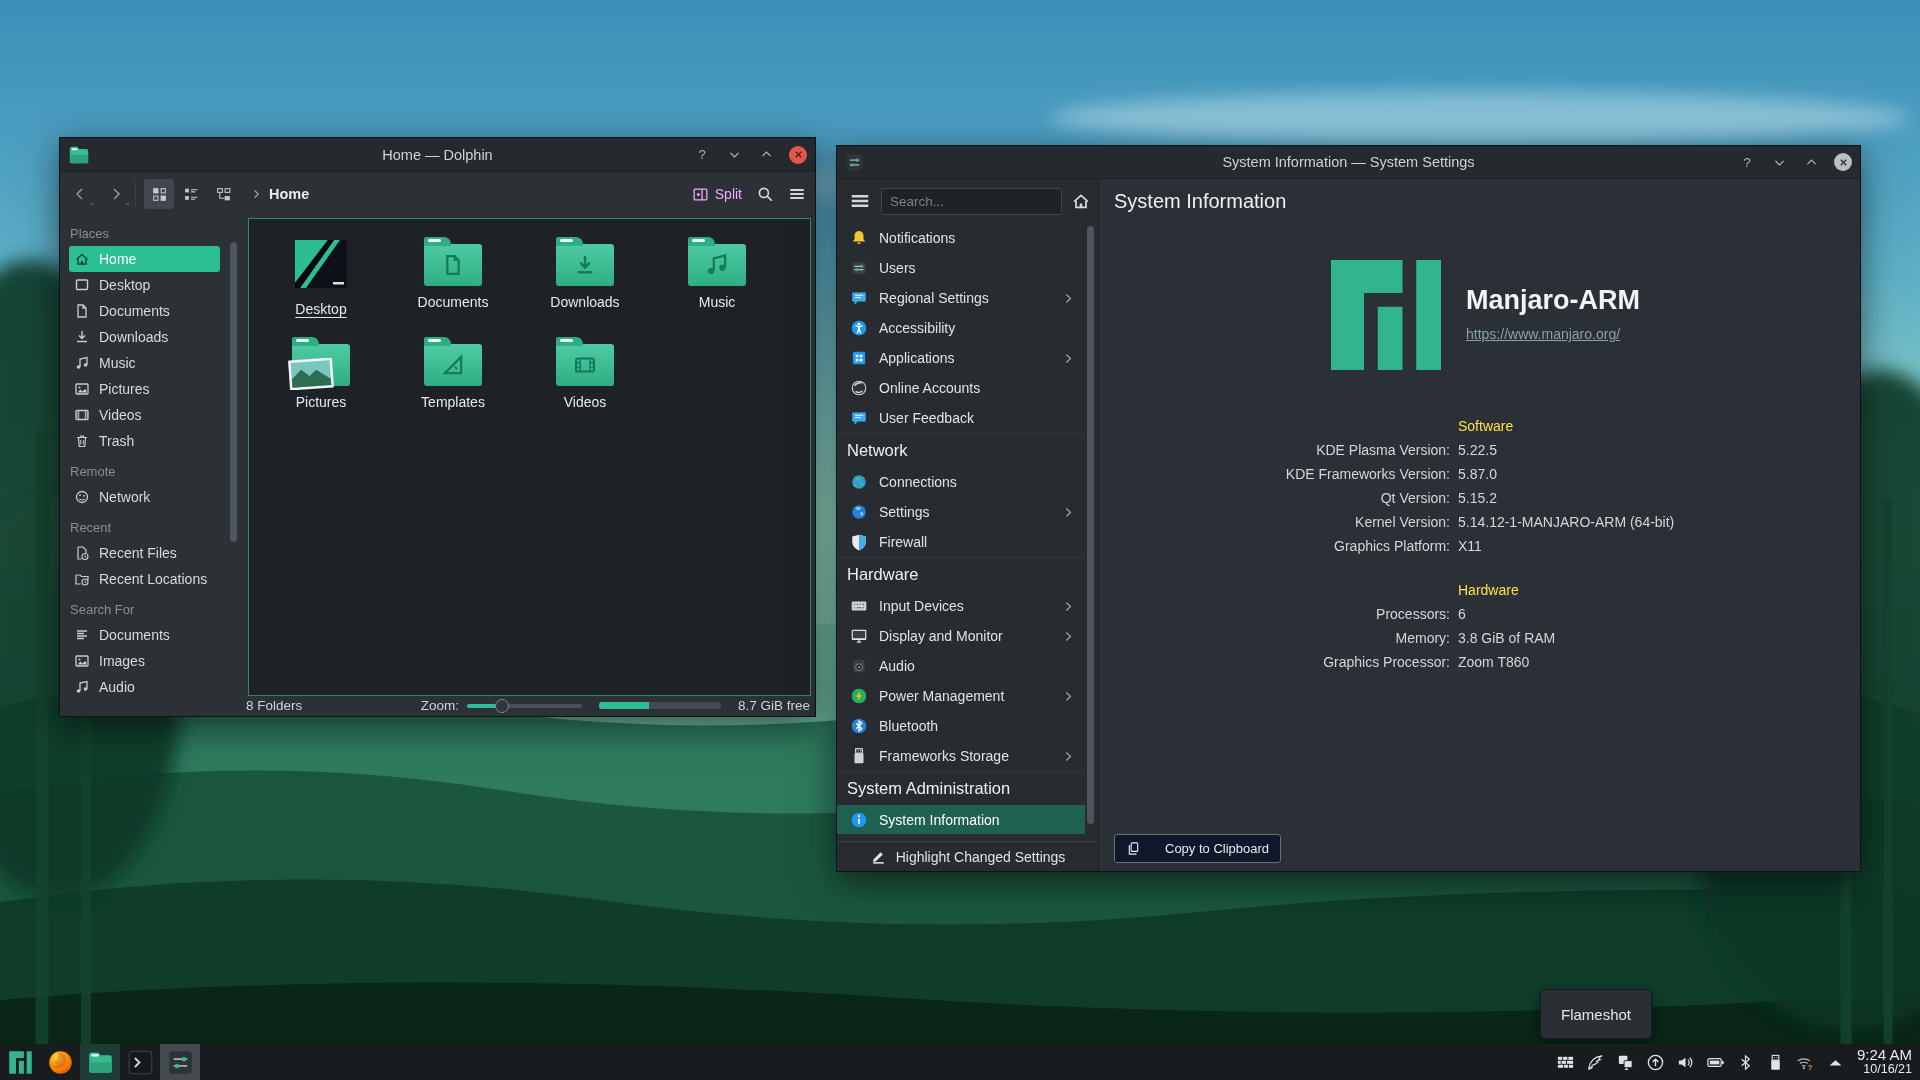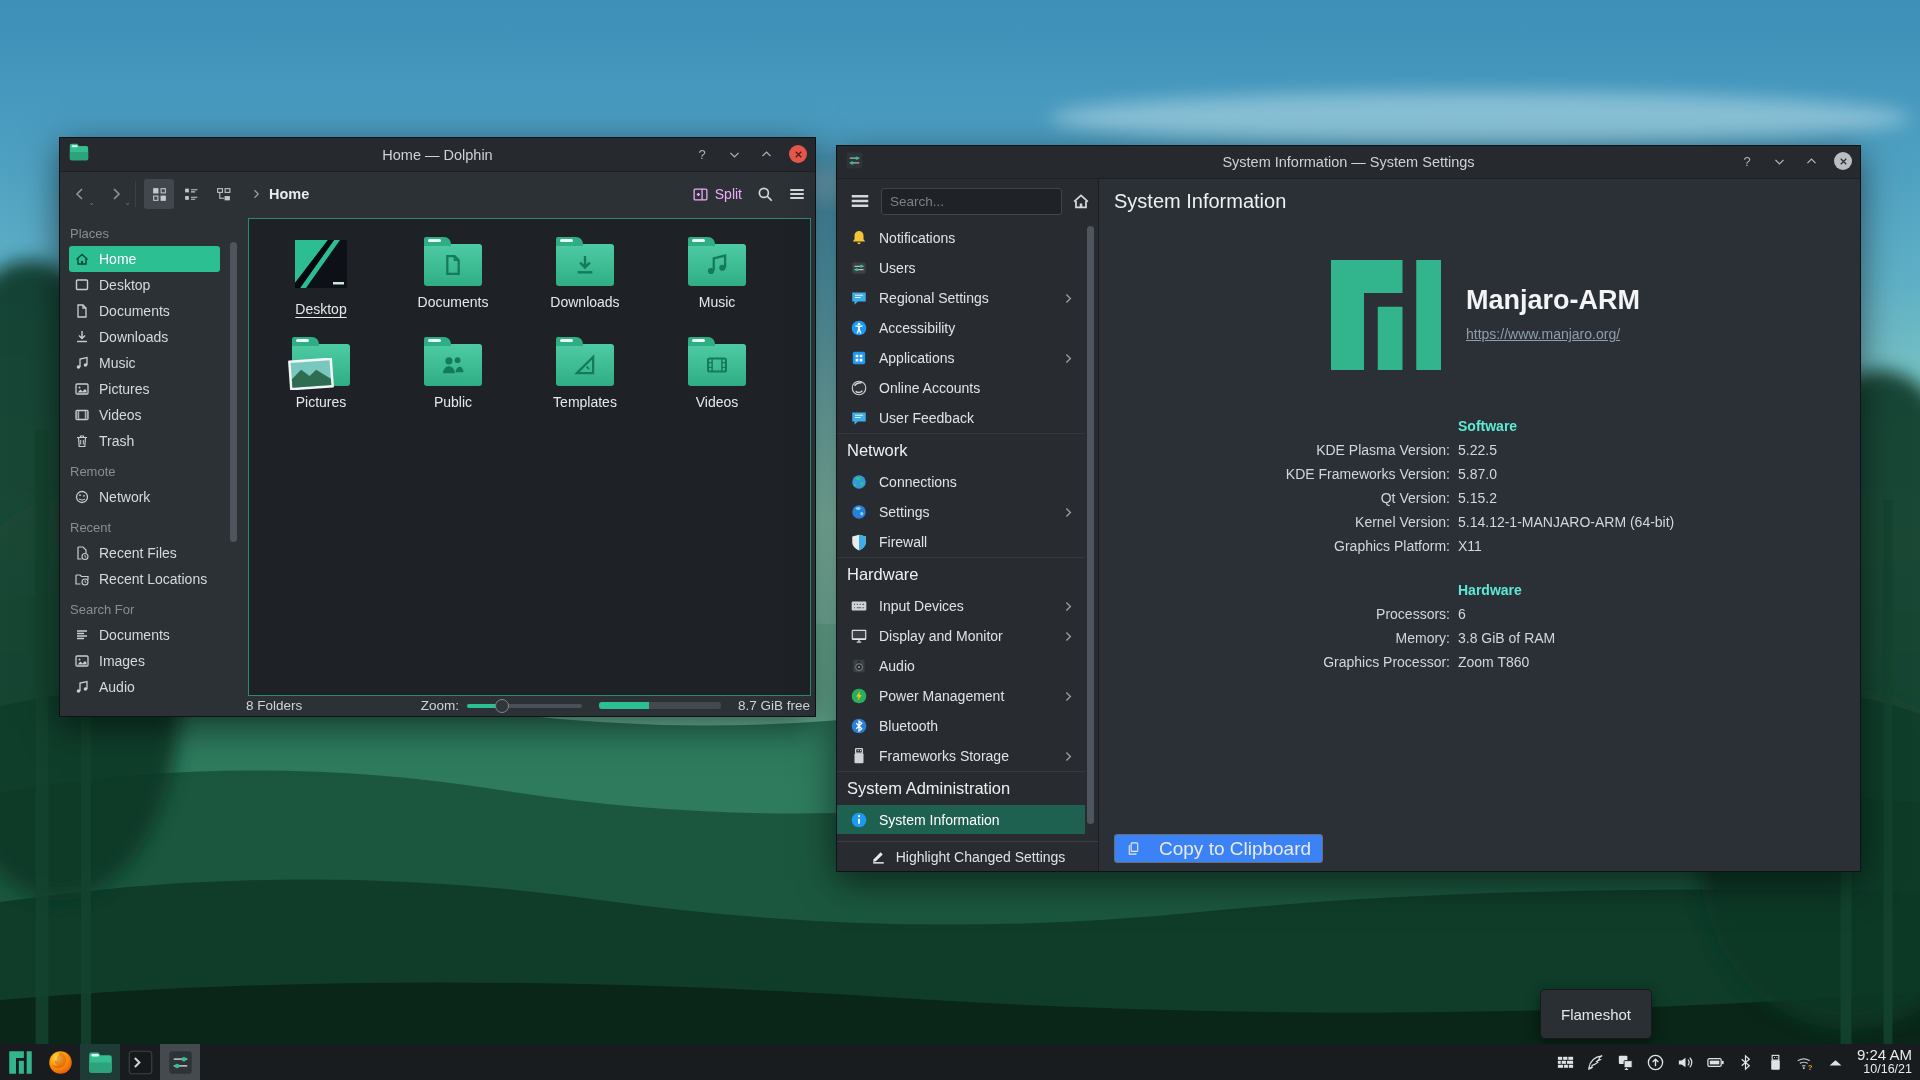--- a/index.html
+++ b/index.html
@@ -5,21 +5,21 @@
   * { margin:0; padding:0; box-sizing:border-box; }
   html,body { background:#222; }
   body { font-family:"Liberation Sans","DejaVu Sans",sans-serif; }
   #screen { position:relative; width:1920px; height:1080px; overflow:hidden;
     background:linear-gradient(180deg,#3e8fb8 0%,#4a9cc0 12%,#5fb0c6 26%,#7fc6c3 38%,#93d4bf 48%,#86ccb4 58%,#5aa98c 68%,#2e7258 76%,#1d5740 84%,#143c2c 92%,#0d2a1e 100%); }
   .wall { position:absolute; inset:0; width:100%; height:100%; }
 
   
   .window { position:absolute; background:#2c3136; border:1px solid #101316;
     box-shadow:0 10px 34px rgba(0,0,0,.55); }
-  .titlebar { height:34px; background:#262a2e; display:flex; align-items:flex-end;
+  .titlebar { height:34px; background:#262a2e; display:flex; align-items:center;
     padding:8px 8px; position:relative; border-bottom:1px solid #1d2124; }
   .titlebar .app-ic { width:22px; height:22px; }
   .titlebar .title { position:absolute; left:0; right:0; text-align:center;
     color:#cdd2d6; font-size:14.5px; pointer-events:none; }
   .tb-btns { margin-left:auto; display:flex; gap:14px; align-items:center; z-index:2; }
   .tb-btn { width:18px; height:18px; color:#aeb4b9; font-size:13px; display:flex;
     align-items:center; justify-content:center; }
   .tb-btn svg { width:13px; height:13px; }
   .tb-close { border-radius:50%; width:18px; height:18px; }
   .tb-close.red { background:#e2574c; color:#5d150e; }
@@ -120,25 +120,25 @@
 
   .s-content { position:absolute; top:77px; left:262px; right:0; bottom:0; }
   .distro-logo { position:absolute; left:221px; top:26px; width:132px; height:132px; }
   .distro-name { position:absolute; left:367px; top:62px; font-size:27px; font-weight:bold; color:#f2f4f5; }
   .distro-link { position:absolute; left:367px; top:103px; font-size:14px; color:#8b9fae;
     text-decoration:underline; }
   .info-grid { position:absolute; left:0; top:191px; right:10px; color:#d3d7da; font-size:14px; }
   .irow { display:flex; height:24px; align-items:center; }
   .ilabel { width:359px; text-align:right; padding-right:8px; flex:0 0 359px; }
   .ivalue { text-align:left; }
-  .irow.header .ivalue { font-weight:bold; color:#5eead4; }
+  .irow.header .ivalue { font-weight:normal; color:#fde047; }
   .isec2 { margin-top:20px; }
   .copy-btn { position:absolute; left:15px; top:611px; height:29px; padding:0 11px;
-    display:flex; align-items:center; gap:18px; background:#3b82f6;
-    border:1px solid #696f75; border-radius:3px; color:#e8eaec; font-size:19px; }
+    display:flex; align-items:center; gap:24px; background:#0f172a;
+    border:1px solid #696f75; border-radius:3px; color:#e8eaec; font-size:13px; }
   .copy-btn .ic { width:15px; height:15px; }
 
   
   #taskbar { position:absolute; left:0; right:0; bottom:0; height:36px; background:#181c1f;
     display:flex; align-items:center; z-index:50; }
   .tb-left { display:flex; align-items:center; height:36px; }
   .tb-cell { width:40px; height:36px; display:flex; align-items:center; justify-content:center; }
   .tb-cell .ic { width:27px; height:27px; }
   .tb-cell.task-open { background:rgba(53,189,144,.20); }
   .tb-cell.task-active { background:rgba(186,195,201,.28); }
@@ -501,35 +501,20 @@
                   </span>
                 </div>
               </div>
     <div class="flabel">Pictures</div>
   </div>
             <div class="folder-item">
     <div class="ficon">
                 <div class="folder-body">
                   <span class="ic em">
                     <svg viewBox="0 0 16 16" xmlns="http://www.w3.org/2000/svg">
-                      <circle cx="5.5" cy="5.5" r="2.2" fill="currentColor"></circle>
-                      <circle cx="10.8" cy="5" r="1.8" fill="currentColor"></circle>
-                      <path d="M1.8 13c.3-3 2-4.3 3.7-4.3S8.9 10 9.2 13z" fill="currentColor"></path>
-                      <path d="M9.5 12.5c.3-2.3 1.4-3.5 2.7-3.5 1.2 0 2 1.2 2.3 3.5z" fill="currentColor"></path>
-                    </svg>
-                  </span>
-                </div>
-              </div>
-    <div class="flabel">Public</div>
-  </div>
-            <div class="folder-item">
-    <div class="ficon">
-                <div class="folder-body">
-                  <span class="ic em">
-                    <svg viewBox="0 0 16 16" xmlns="http://www.w3.org/2000/svg">
                       <path d="M3 13 13 3v10z" fill="none" stroke="currentColor" stroke-width="1.4"></path>
                       <path d="M9 9l1.5 1.5" stroke="currentColor" stroke-width="1.1"></path>
                     </svg>
                   </span>
                 </div>
               </div>
     <div class="flabel">Templates</div>
   </div>
             <div class="folder-item">
     <div class="ficon">

